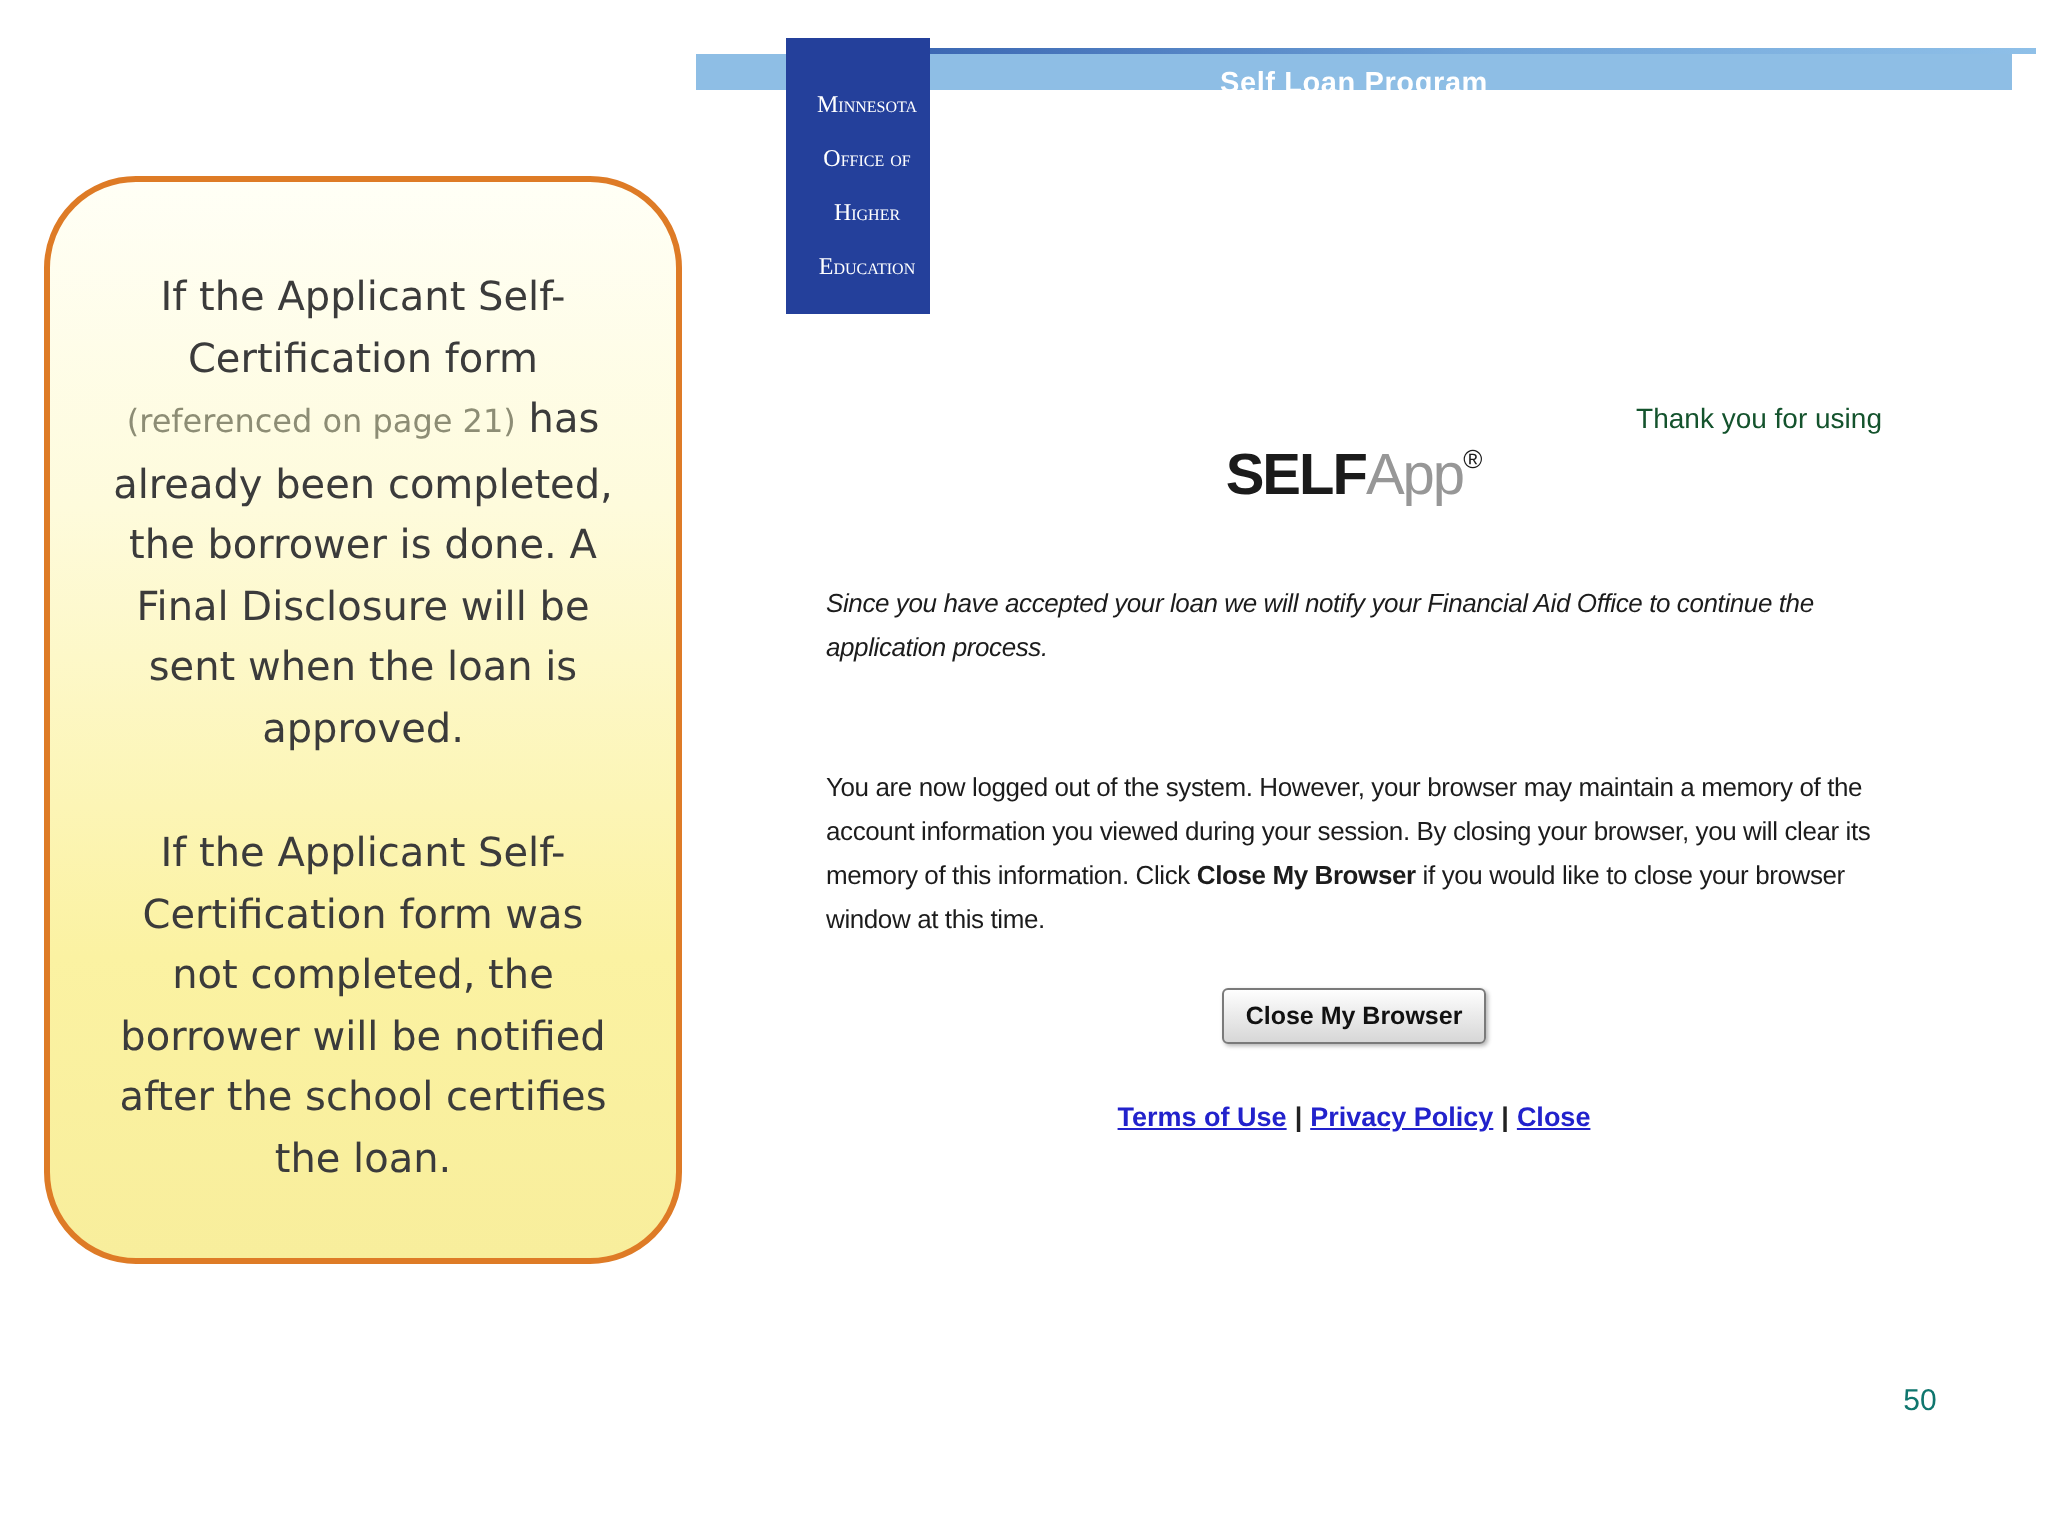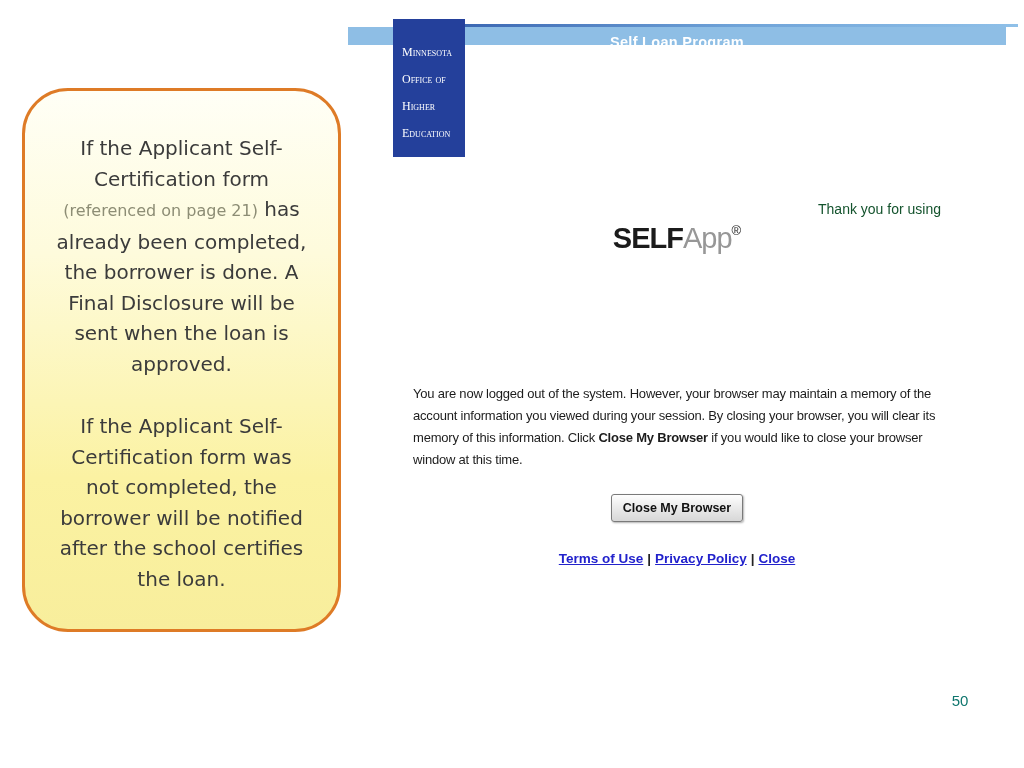--- a/index.html
+++ b/index.html
@@ -30,21 +30,21 @@
   .headerbar {
     position:absolute; left:348px; top:27px; width:658px; height:18px;
     background:#8EBEE5;
   }
   .headertitle {
     display:block; width:100%; text-align:center; line-height:31px;
     color:#ffffff; font-size:14.5px; font-weight:bold; letter-spacing:0.3px;
   }
   .logo {
     position:absolute; left:393px; top:19px; width:72px; height:138px;
-    background:#24409B; z-index:2; padding:20px 0 0 9px;
+    background:#24409B; z-index:2; padding:20px 0 0 9px;text-align:center;
   }
   .logo-line {
     font-family:"Liberation Serif", serif; font-variant:small-caps;
     color:#ffffff; font-size:12px; line-height:27px; white-space:nowrap;
   }
 
   
   .thankyou {
     position:absolute; left:413px; top:201px; width:528px; text-align:right;
     font-size:14px; color:#14532d;
@@ -120,20 +120,22 @@
     <div class="logo-line">Minnesota</div>
     <div class="logo-line">Office of</div>
     <div class="logo-line">Higher</div>
     <div class="logo-line">Education</div>
   </div>
 
   <div class="thankyou">Thank you for using</div>
 
   <div class="brand"><span class="brand-bold">SELF</span><span class="brand-light">App</span><span class="brand-reg">®</span></div>
 
+  <div class="intro">Since you have accepted your loan we will notify your Financial Aid Office to continue the
+application process.</div>
 
   <div class="logout"><span>You are now logged out of the system. However, your browser may maintain a memory of the
 account information you viewed during your session. By closing your browser, you will clear its
 memory of this information. Click </span><span class="bold-inline">Close My Browser</span><span> if you would like to close your browser
 window at this time.</span></div>
 
   <div class="btn-row">
     <button class="browser-btn">Close My Browser</button>
   </div>
 

